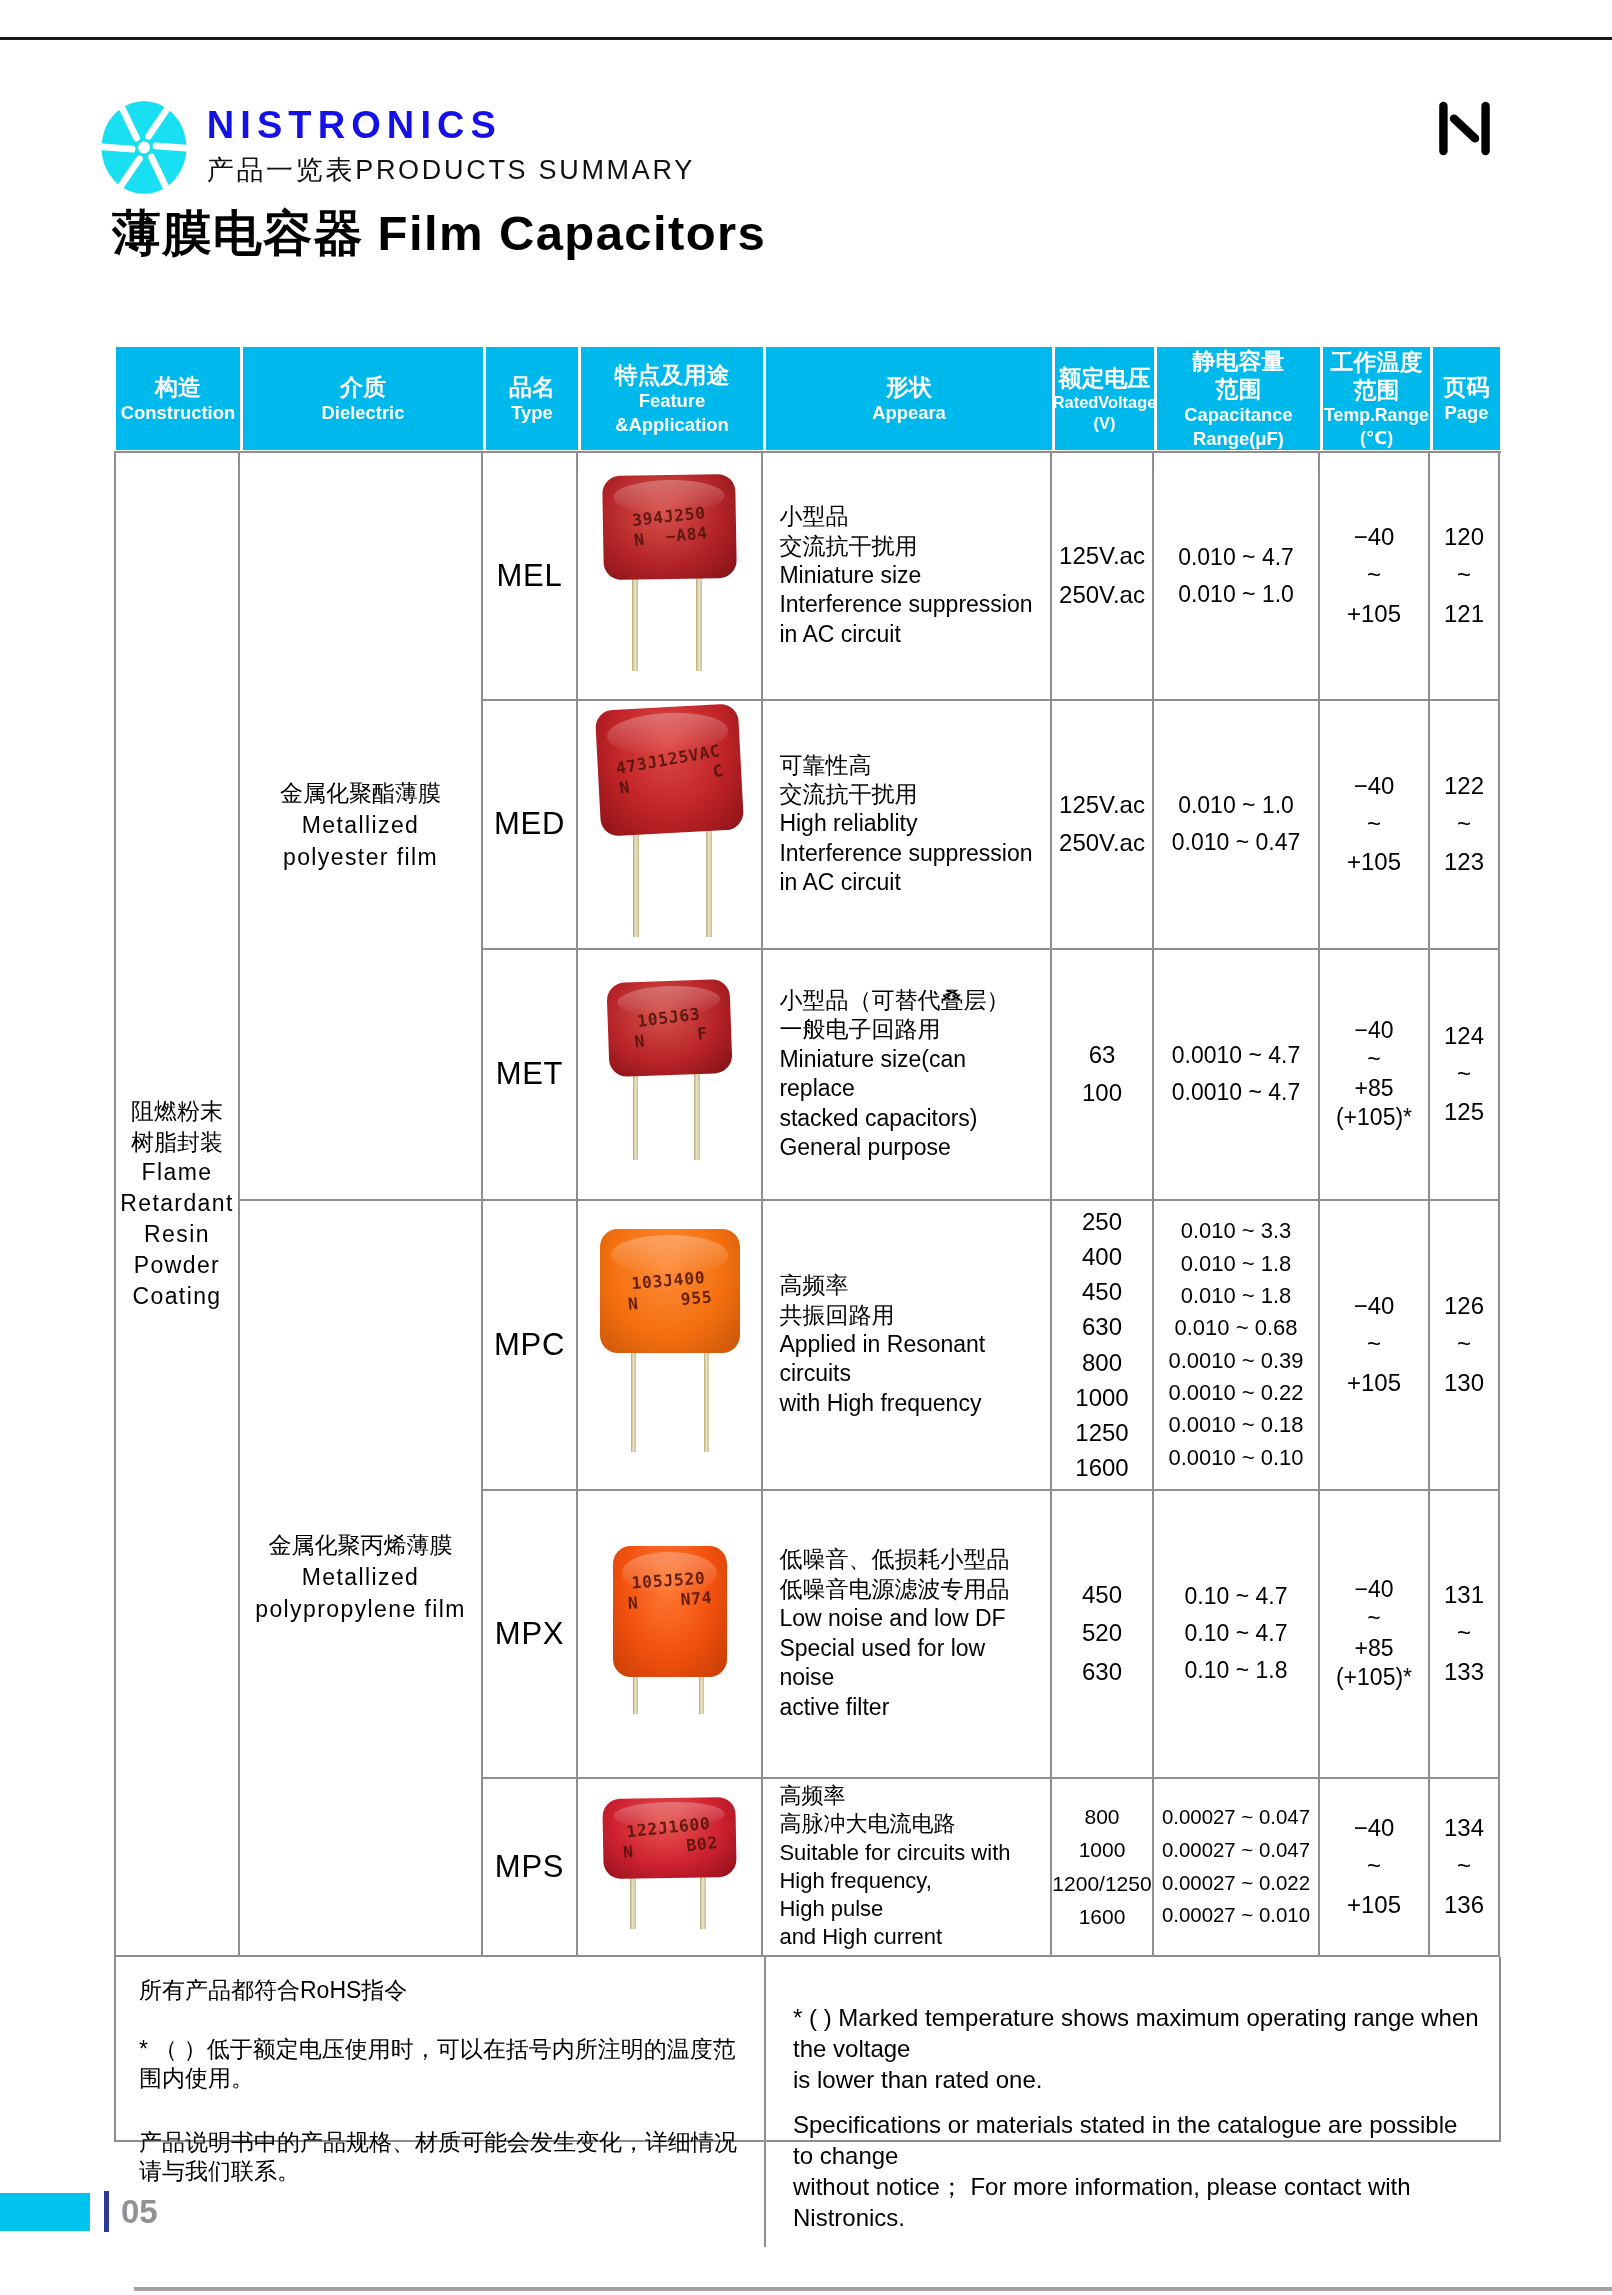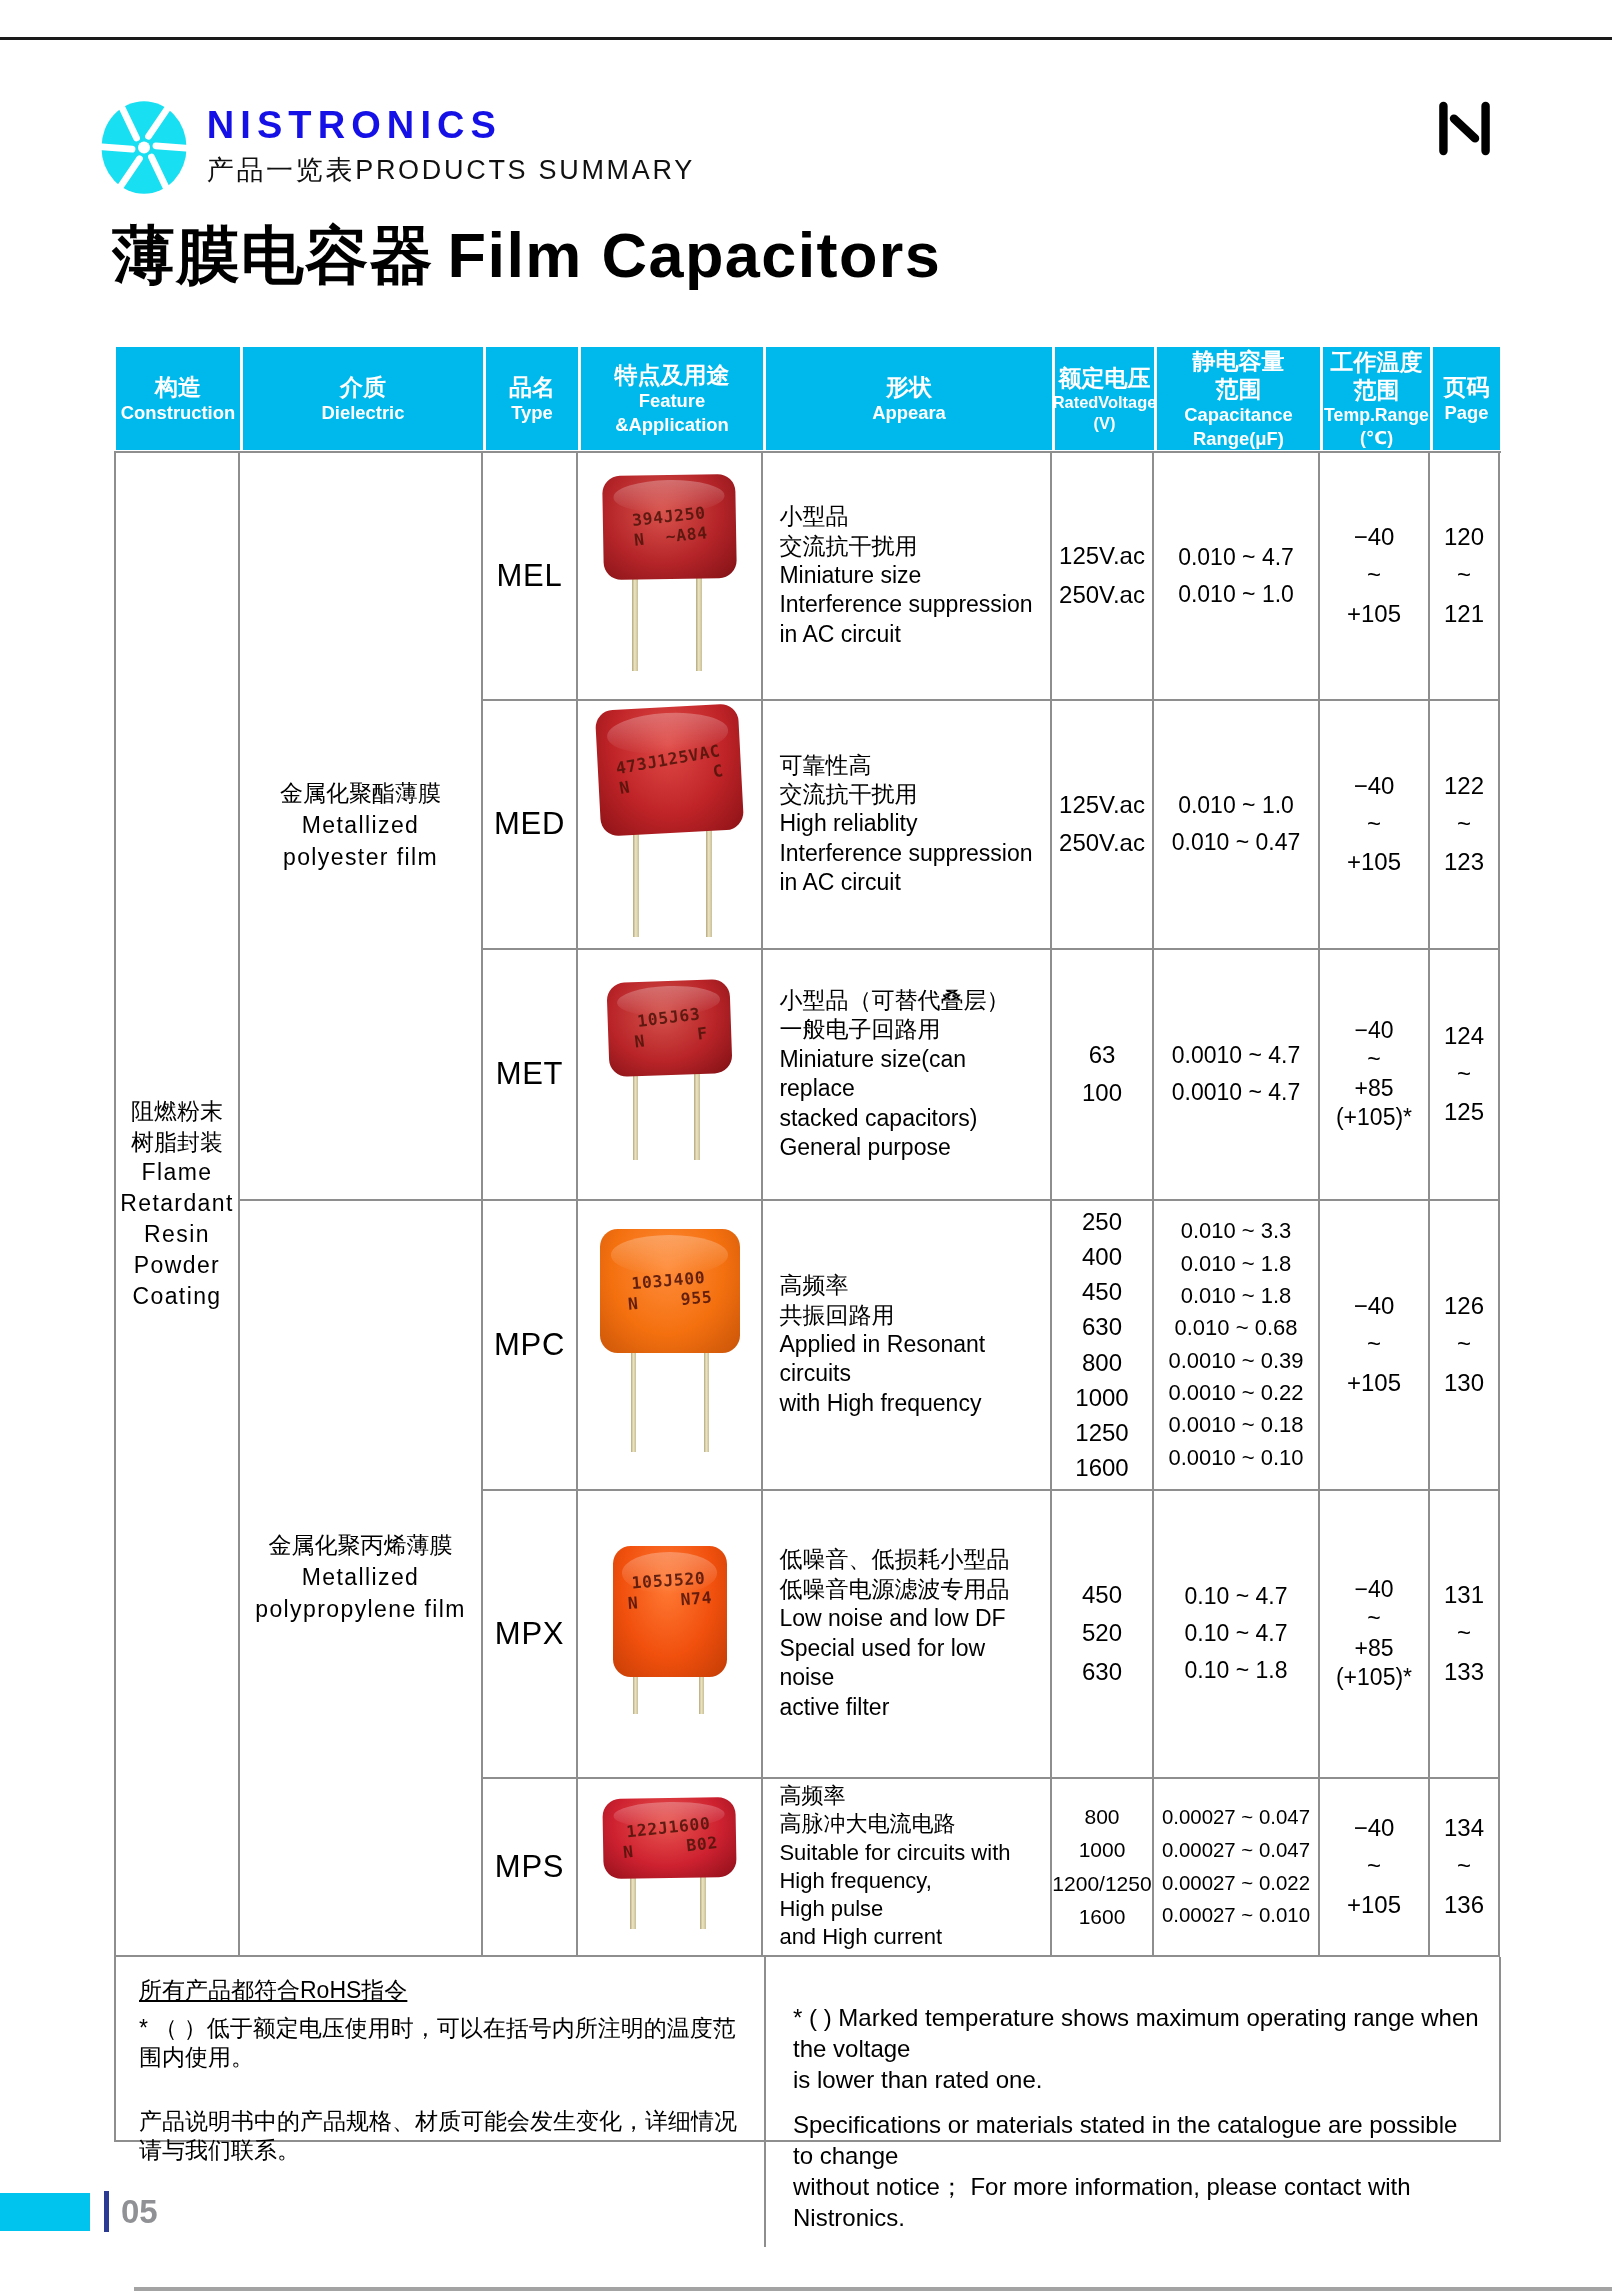--- a/index.html
+++ b/index.html
@@ -9,21 +9,21 @@
   .top-rule{position:absolute;left:0;top:37px;width:1612px;height:3.4px;background:#1a1a1a;}
   .bottom-rule{position:absolute;left:134px;top:2287px;width:1479px;height:4.1px;background:#a3a3a3;}
 
   
   .brand{position:absolute;left:99px;top:99px;display:flex;align-items:flex-start;gap:17.7px;}
   .aperture{width:90px;height:97px;}
   .brand-name{font-size:38px;font-weight:800;color:#1511e6;letter-spacing:6.1px;line-height:1;margin-top:6.8px;}
   .brand-subtitle{font-size:27px;letter-spacing:2.7px;margin-top:8.2px;font-weight:500;color:#111;}
   .nlogo{position:absolute;left:1435px;top:99px;width:59px;height:59px;}
 
-  .title{position:absolute;left:112px;top:213px;font-size:63px;font-weight:bold;letter-spacing:1.4px;white-space:nowrap;}
+  .title{position:absolute;left:112px;top:201px;font-size:49px;font-weight:bold;letter-spacing:1.4px;white-space:nowrap;}
   .title .en{margin-left:13.6px;}
 
   
   .tablewrap{position:absolute;left:114px;top:347px;width:1387px;
      --bd:#8e8e8e;
      --cols:124px 243px 95px 185px 289px 102px 166px 110px 70px;}
   .thead{display:grid;grid-template-columns:var(--cols);margin-left:2px;height:101px;margin-bottom:2.7px;}
   .th{background:#00b9ec;display:flex;flex-direction:column;justify-content:center;align-items:center;
       color:#fff;text-align:center;border-left:3.4px solid #fff;box-sizing:border-box;}
   .th:first-child{border-left:none;}
@@ -86,21 +86,21 @@
 
   .cap-mps{width:133px;height:138px;}  .cap-mps .cap-body{width:133px;height:80px;transform:rotate(-1deg);
       background:radial-gradient(ellipse at 48% 32%,#e8554f 0%,#ce2130 55%,#8e0f1a 100%);}
   .cap-mps .lead{height:55px;top:76px;} .cap-mps .lead-a{left:27px;} .cap-mps .lead-b{left:97px;}
 
   
   .tfoot{display:grid;grid-template-columns:650px auto;border:2px solid var(--bd);border-top:none;
       height:185px;box-sizing:border-box;}
   .fl{border-right:2px solid var(--bd);padding:19px 17.7px 0 23px;font-size:23px;line-height:1.25;}
   .fl p{margin:0;}
-  .fl .n1{margin-bottom:10px;text-decoration:underline;}
+  .fl .n1{margin-bottom:31px;}
   .fl .n2{margin-bottom:35px;}
   .fr{padding:45px 16.4px 0 27px;font-size:24px;line-height:1.3;}
   .fr p{margin:0 0 13.6px;white-space:pre-line;}
 
   
   .cyanbar{position:absolute;left:0;top:2193px;width:90px;height:38px;background:#00c3ee;}
   .blueline{position:absolute;left:104px;top:2191px;width:4.8px;height:41px;background:#2b3a92;}
   .pagenum{position:absolute;left:121px;top:2193px;font-size:33px;font-weight:bold;color:#8f9194;}
 </style>
 </head>

